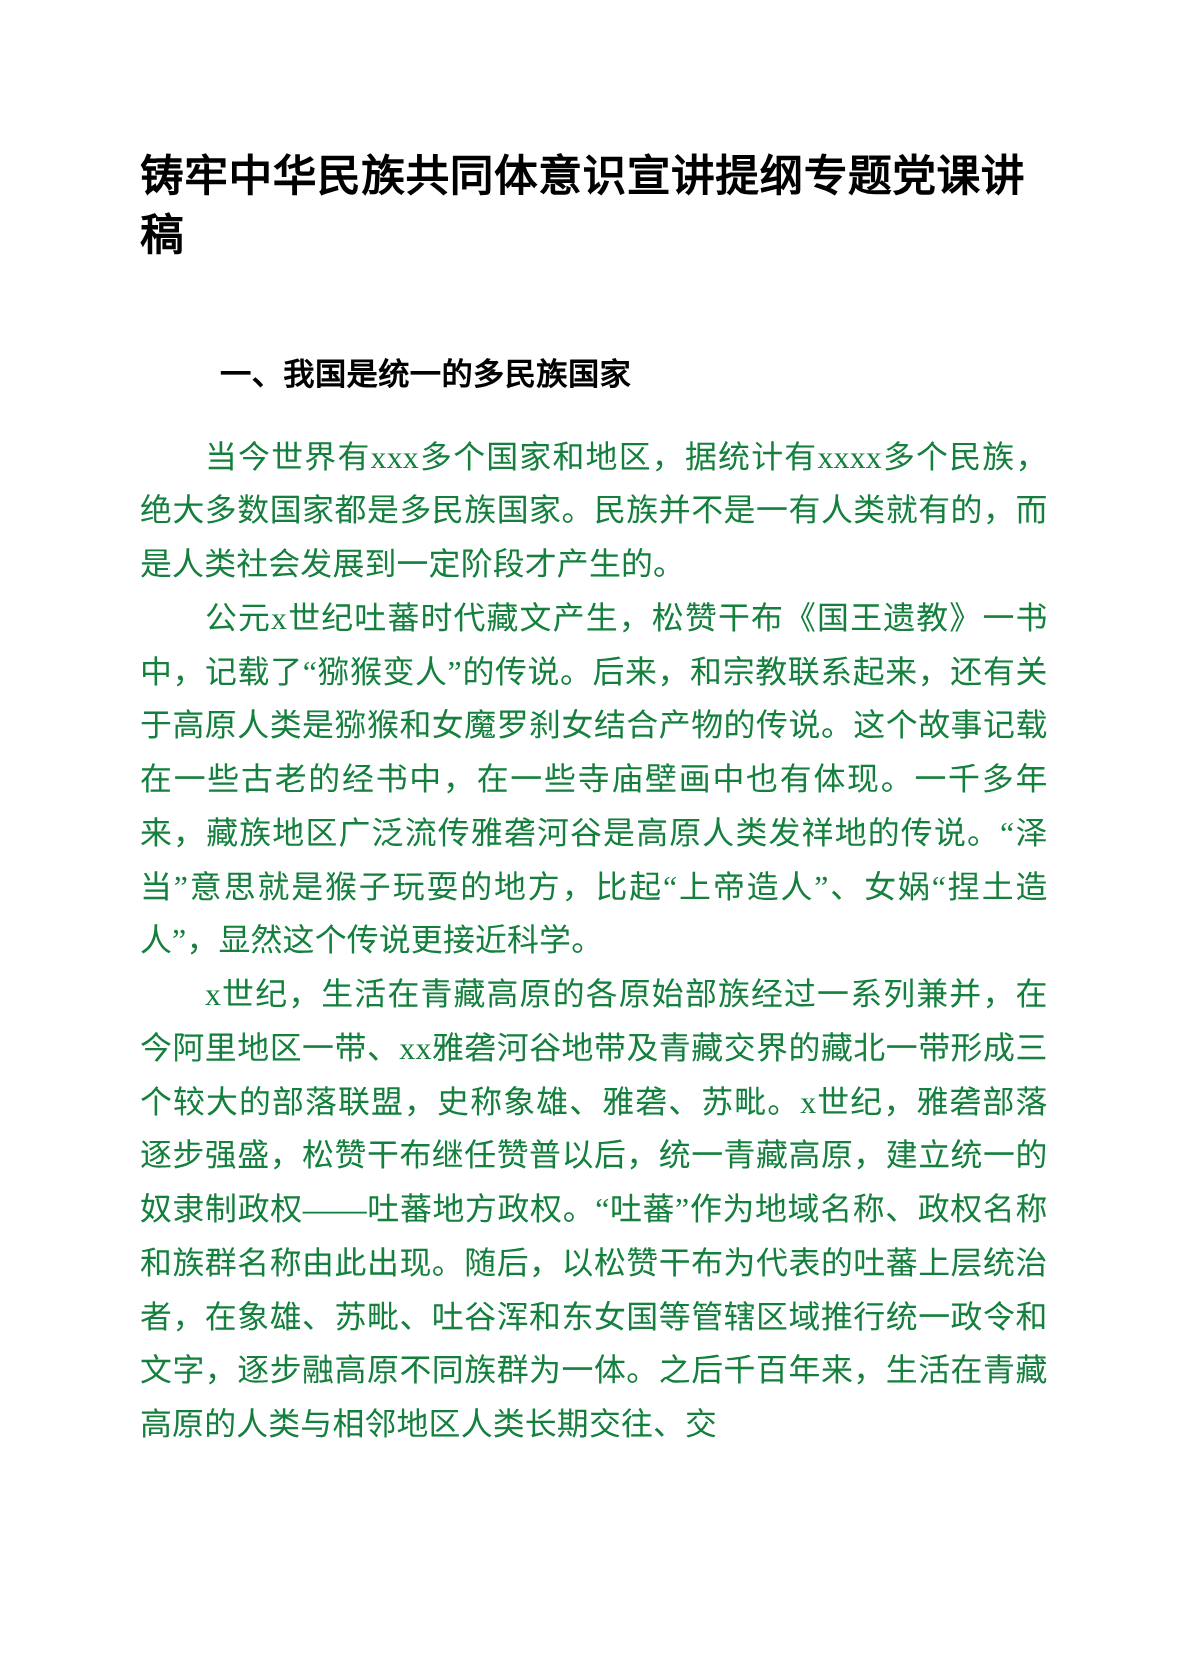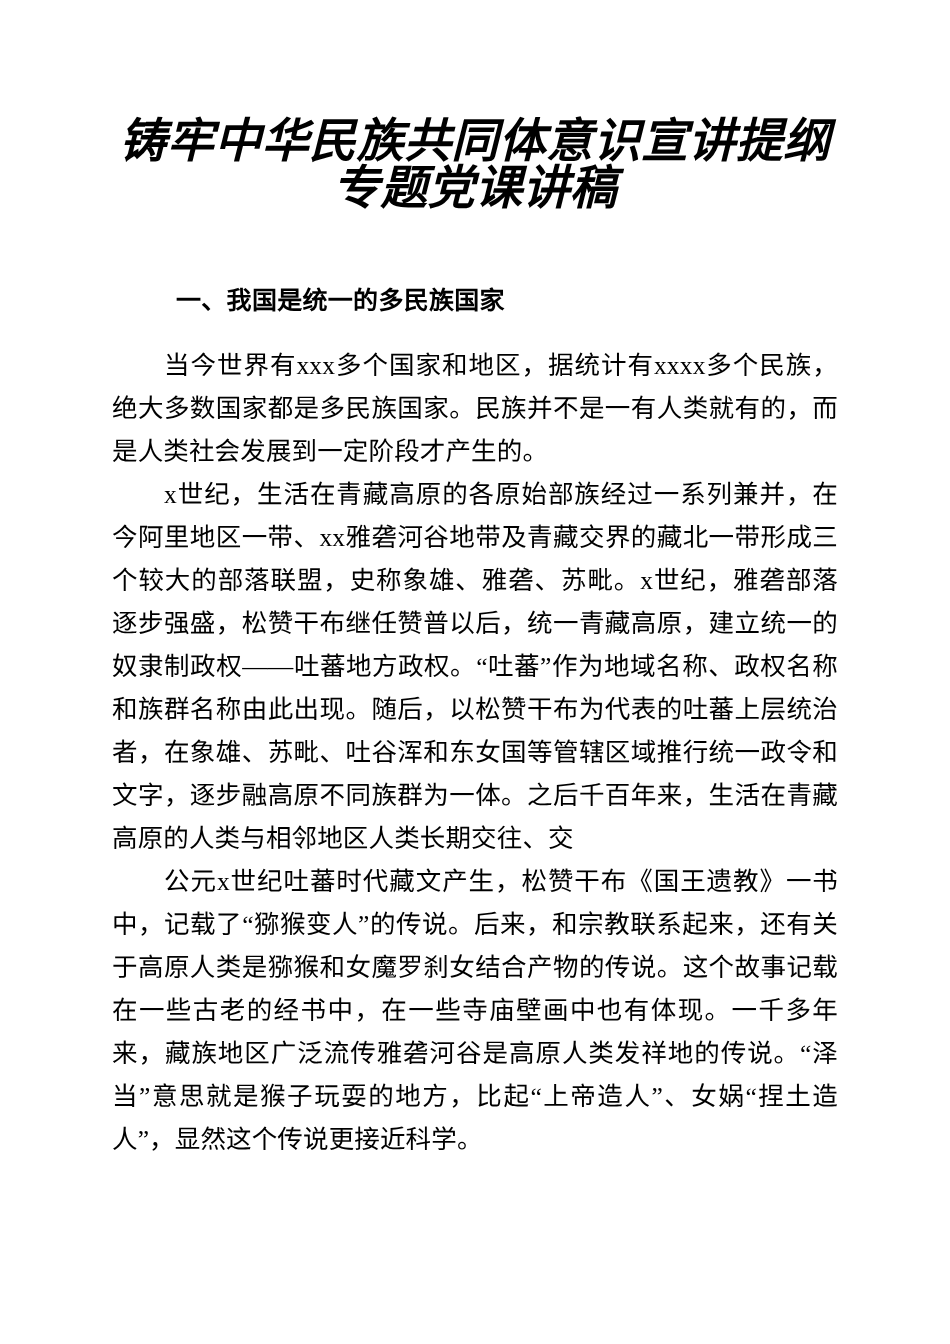--- a/index.html
+++ b/index.html
@@ -23,26 +23,25 @@
     height: 1344px;
     background: #ffffff;
     padding: 0 112px;
   }
   .doc-title {
     margin: 0;
     padding: 0;
     padding-top: 118px;
     font-family: "Liberation Serif", "DejaVu Serif", serif;
     font-weight: 700;
-    font-size: 47px;
+    font-size: 35px;
     line-height: 47px;
     letter-spacing: 0.4px;
-    text-align: center;
+    text-align: left;
     color: #000000;
-    font-style: italic;
   }
   .section-heading {
     margin: 12px;
     padding: 0;
     padding-top: 57px;
     padding-left: 52px;
     font-family: "Liberation Sans", "DejaVu Sans", sans-serif;
     font-weight: 700;
     font-size: 25px;
     line-height: 38px;
@@ -58,35 +57,35 @@
   p.para {
     margin: 0;
     padding: 0;
     text-indent: 52px;
     font-family: "Liberation Serif", "DejaVu Serif", serif;
     font-size: 25.5px;
     line-height: 43px;
     letter-spacing: 0.15px;
     text-align: justify;
     text-justify: inter-character;
-    color: #000000;
+    color: #15803d;
     word-break: break-all;
   }
   p.para:last-child {
     text-align-last: left;
   }
 </style>
 </head>
 <body>
 
 <div class="page">
 
   <h1 class="doc-title">铸牢中华民族共同体意识宣讲提纲专题党课讲稿</h1>
 
   <h2 class="section-heading">一、我国是统一的多民族国家</h2>
 
   <div class="body-block">
     <p class="para">当今世界有xxx多个国家和地区，据统计有xxxx多个民族，绝大多数国家都是多民族国家。民族并不是一有人类就有的，而是人类社会发展到一定阶段才产生的。</p>
+    <p class="para">公元x世纪吐蕃时代藏文产生，松赞干布《国王遗教》一书中，记载了“猕猴变人”的传说。后来，和宗教联系起来，还有关于高原人类是猕猴和女魔罗刹女结合产物的传说。这个故事记载在一些古老的经书中，在一些寺庙壁画中也有体现。一千多年来，藏族地区广泛流传雅砻河谷是高原人类发祥地的传说。“泽当”意思就是猴子玩耍的地方，比起“上帝造人”、女娲“捏土造人”，显然这个传说更接近科学。</p>
     <p class="para">x世纪，生活在青藏高原的各原始部族经过一系列兼并，在今阿里地区一带、xx雅砻河谷地带及青藏交界的藏北一带形成三个较大的部落联盟，史称象雄、雅砻、苏毗。x世纪，雅砻部落逐步强盛，松赞干布继任赞普以后，统一青藏高原，建立统一的奴隶制政权——吐蕃地方政权。“吐蕃”作为地域名称、政权名称和族群名称由此出现。随后，以松赞干布为代表的吐蕃上层统治者，在象雄、苏毗、吐谷浑和东女国等管辖区域推行统一政令和文字，逐步融高原不同族群为一体。之后千百年来，生活在青藏高原的人类与相邻地区人类长期交往、交</p>
-    <p class="para">公元x世纪吐蕃时代藏文产生，松赞干布《国王遗教》一书中，记载了“猕猴变人”的传说。后来，和宗教联系起来，还有关于高原人类是猕猴和女魔罗刹女结合产物的传说。这个故事记载在一些古老的经书中，在一些寺庙壁画中也有体现。一千多年来，藏族地区广泛流传雅砻河谷是高原人类发祥地的传说。“泽当”意思就是猴子玩耍的地方，比起“上帝造人”、女娲“捏土造人”，显然这个传说更接近科学。</p>
   </div>
 
 </div>
 
 </body></html>

